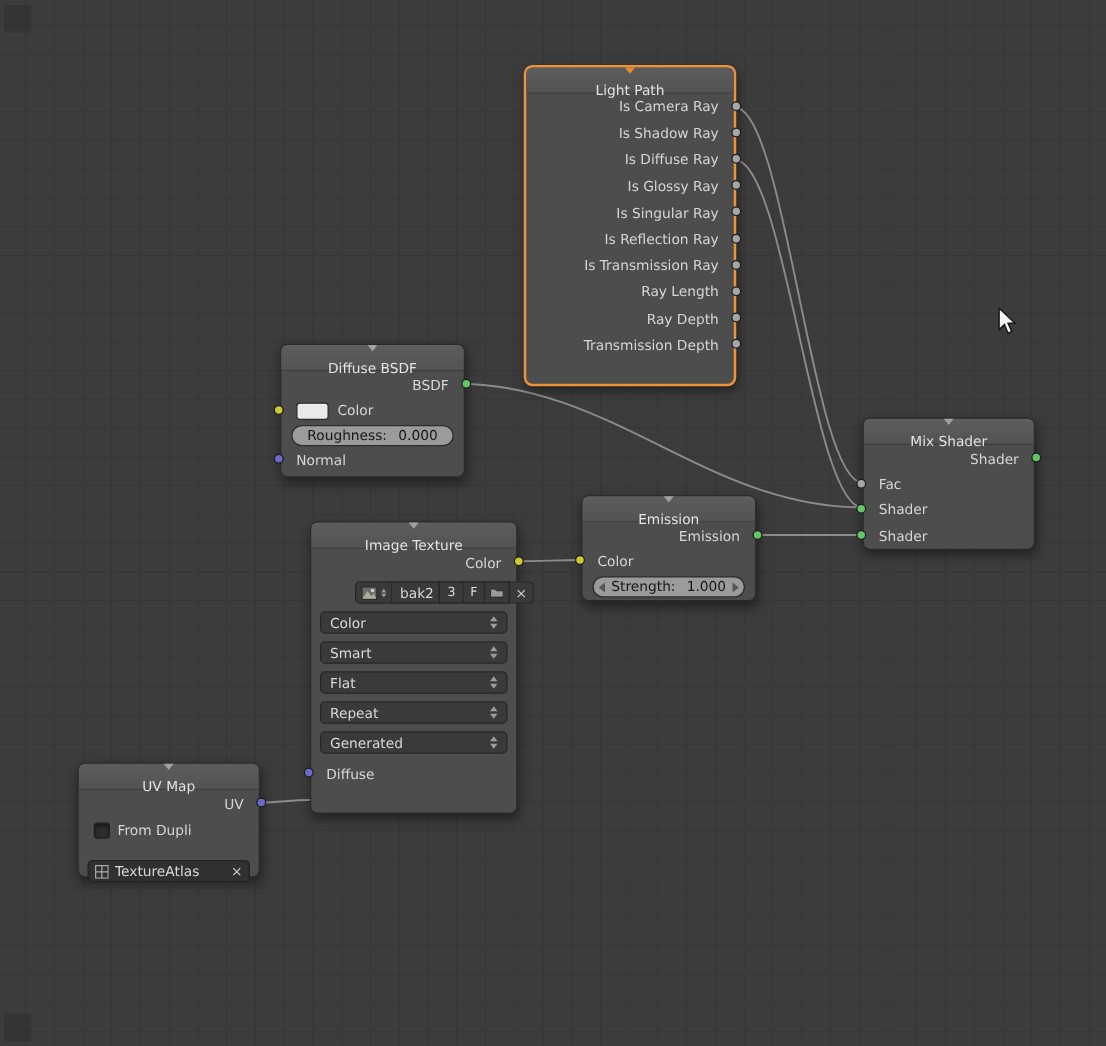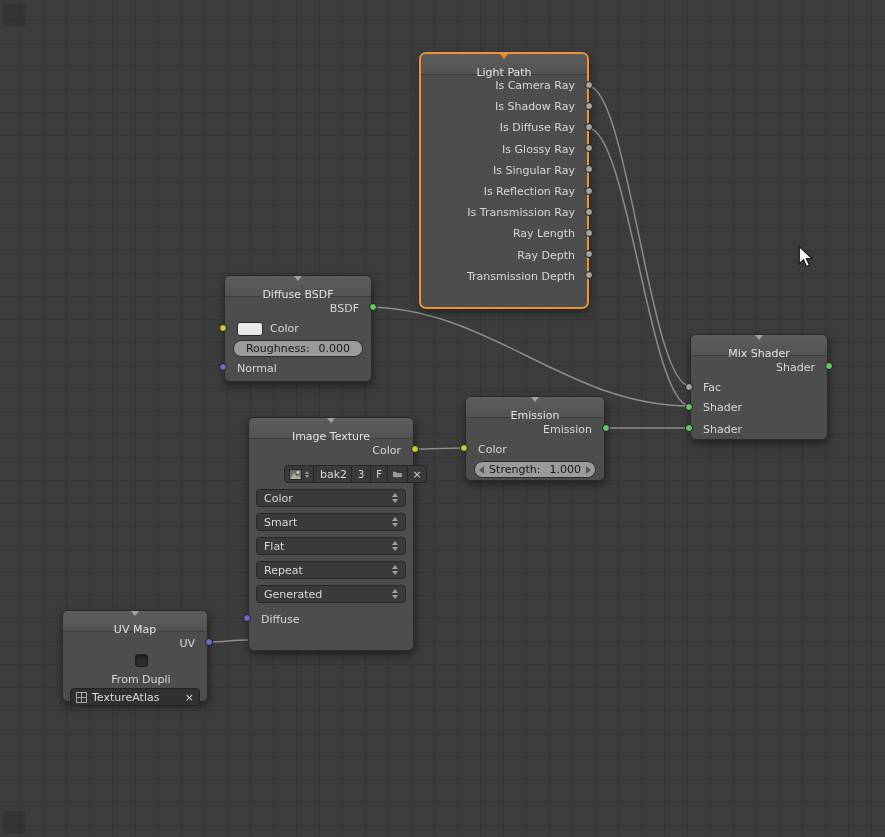--- a/index.html
+++ b/index.html
@@ -293,21 +293,21 @@
 
   <div class="node" style="left:62px; top:610px; width:146px; height:92px;">
     <div class="nhdr">
       <span class="tri"></span>
       <span class="ntitle">UV Map</span>
     </div>
     <div class="row out" style="height:22px;">
       <span class="lbl">UV</span>
       <span class="socket s-vector right"></span>
     </div>
-    <div class="row in" style="height:20px; gap:6px;flex-direction:column;">
+    <div class="row in" style="height:20px; gap:6px;">
       <span class="checkbox"></span>
       <span class="lbl">From Dupli</span>
     </div>
     <div class="idfield">
       <svg width="11" height="11" viewBox="0 0 11 11">
         <rect x="0.5" y="0.5" width="10" height="10" fill="none" stroke="#a8a8a8"></rect>
         <line x1="5.5" y1="0.5" x2="5.5" y2="10.5" stroke="#a8a8a8"></line>
         <line x1="0.5" y1="5.5" x2="10.5" y2="5.5" stroke="#a8a8a8"></line>
       </svg>
       <span class="flex1">TextureAtlas</span>

